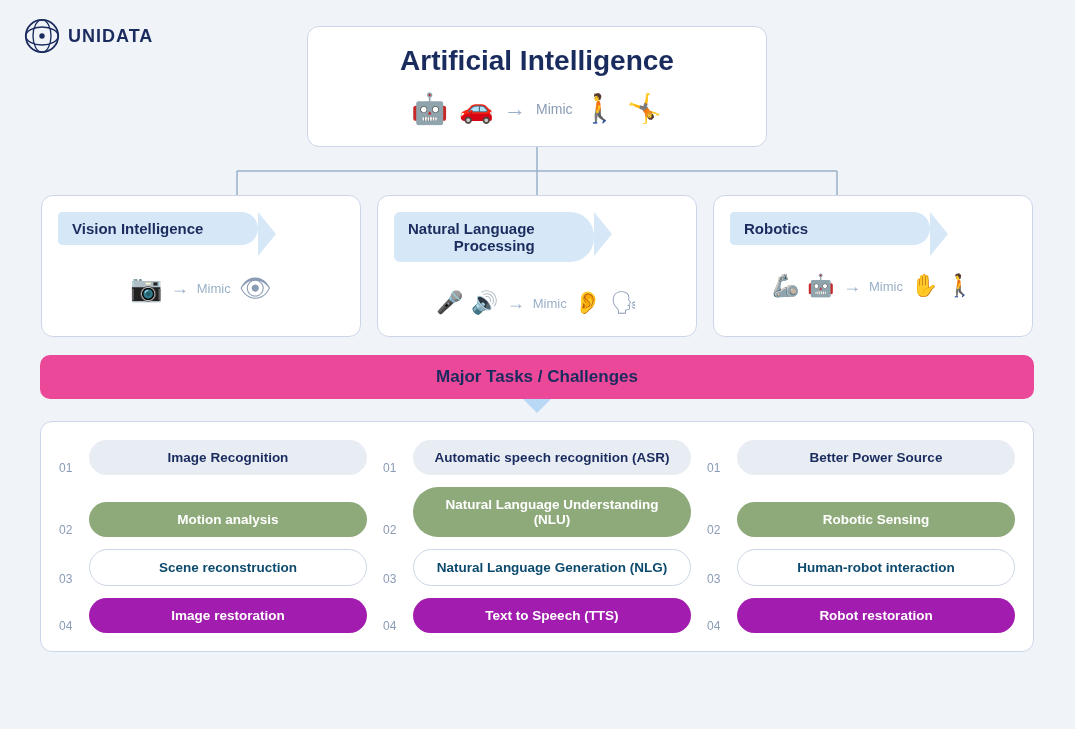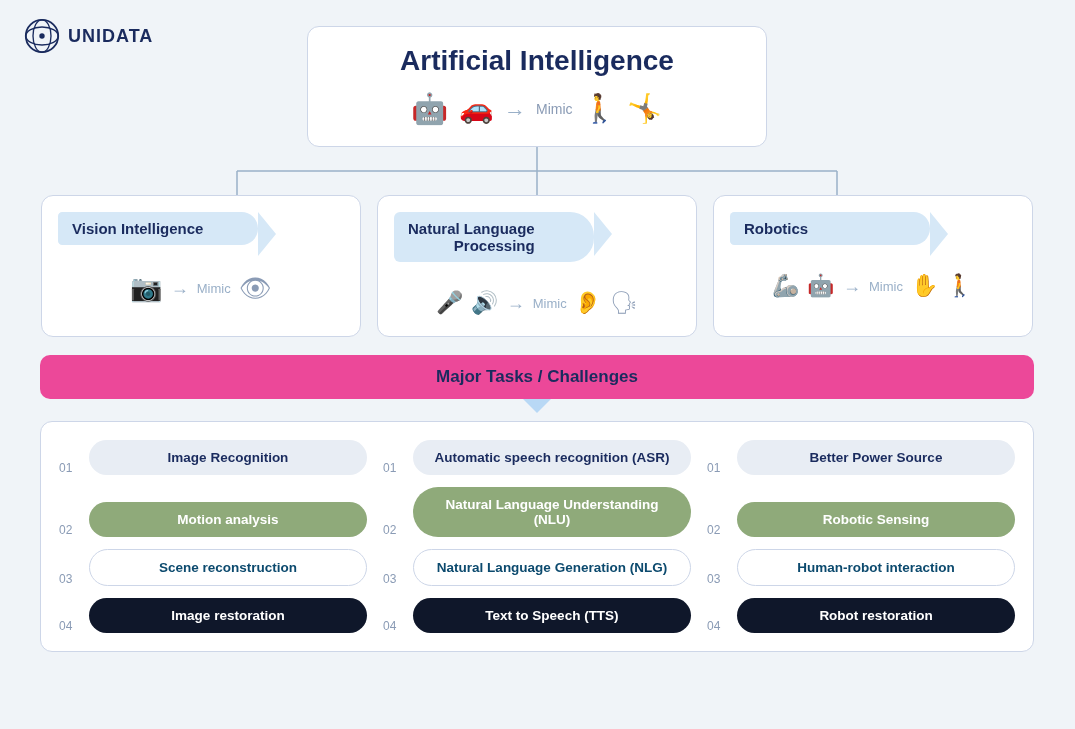--- a/index.html
+++ b/index.html
@@ -201,21 +201,21 @@
 
     .badge-light-gray {
       background: #e8edf4;
       color: #1a2b5e;
     }
     .badge-green {
       background: #8faa7a;
       color: white;
     }
     .badge-dark {
-      background: #0f172a;
+      background: #a21caf;
       color: white;
     }
     .badge-outline {
       background: white;
       color: #0c4a6e;
       border: 1.5px solid #cdd6e8;
     }
 
     .col-header-wrapper {
       margin-bottom: 14px;

